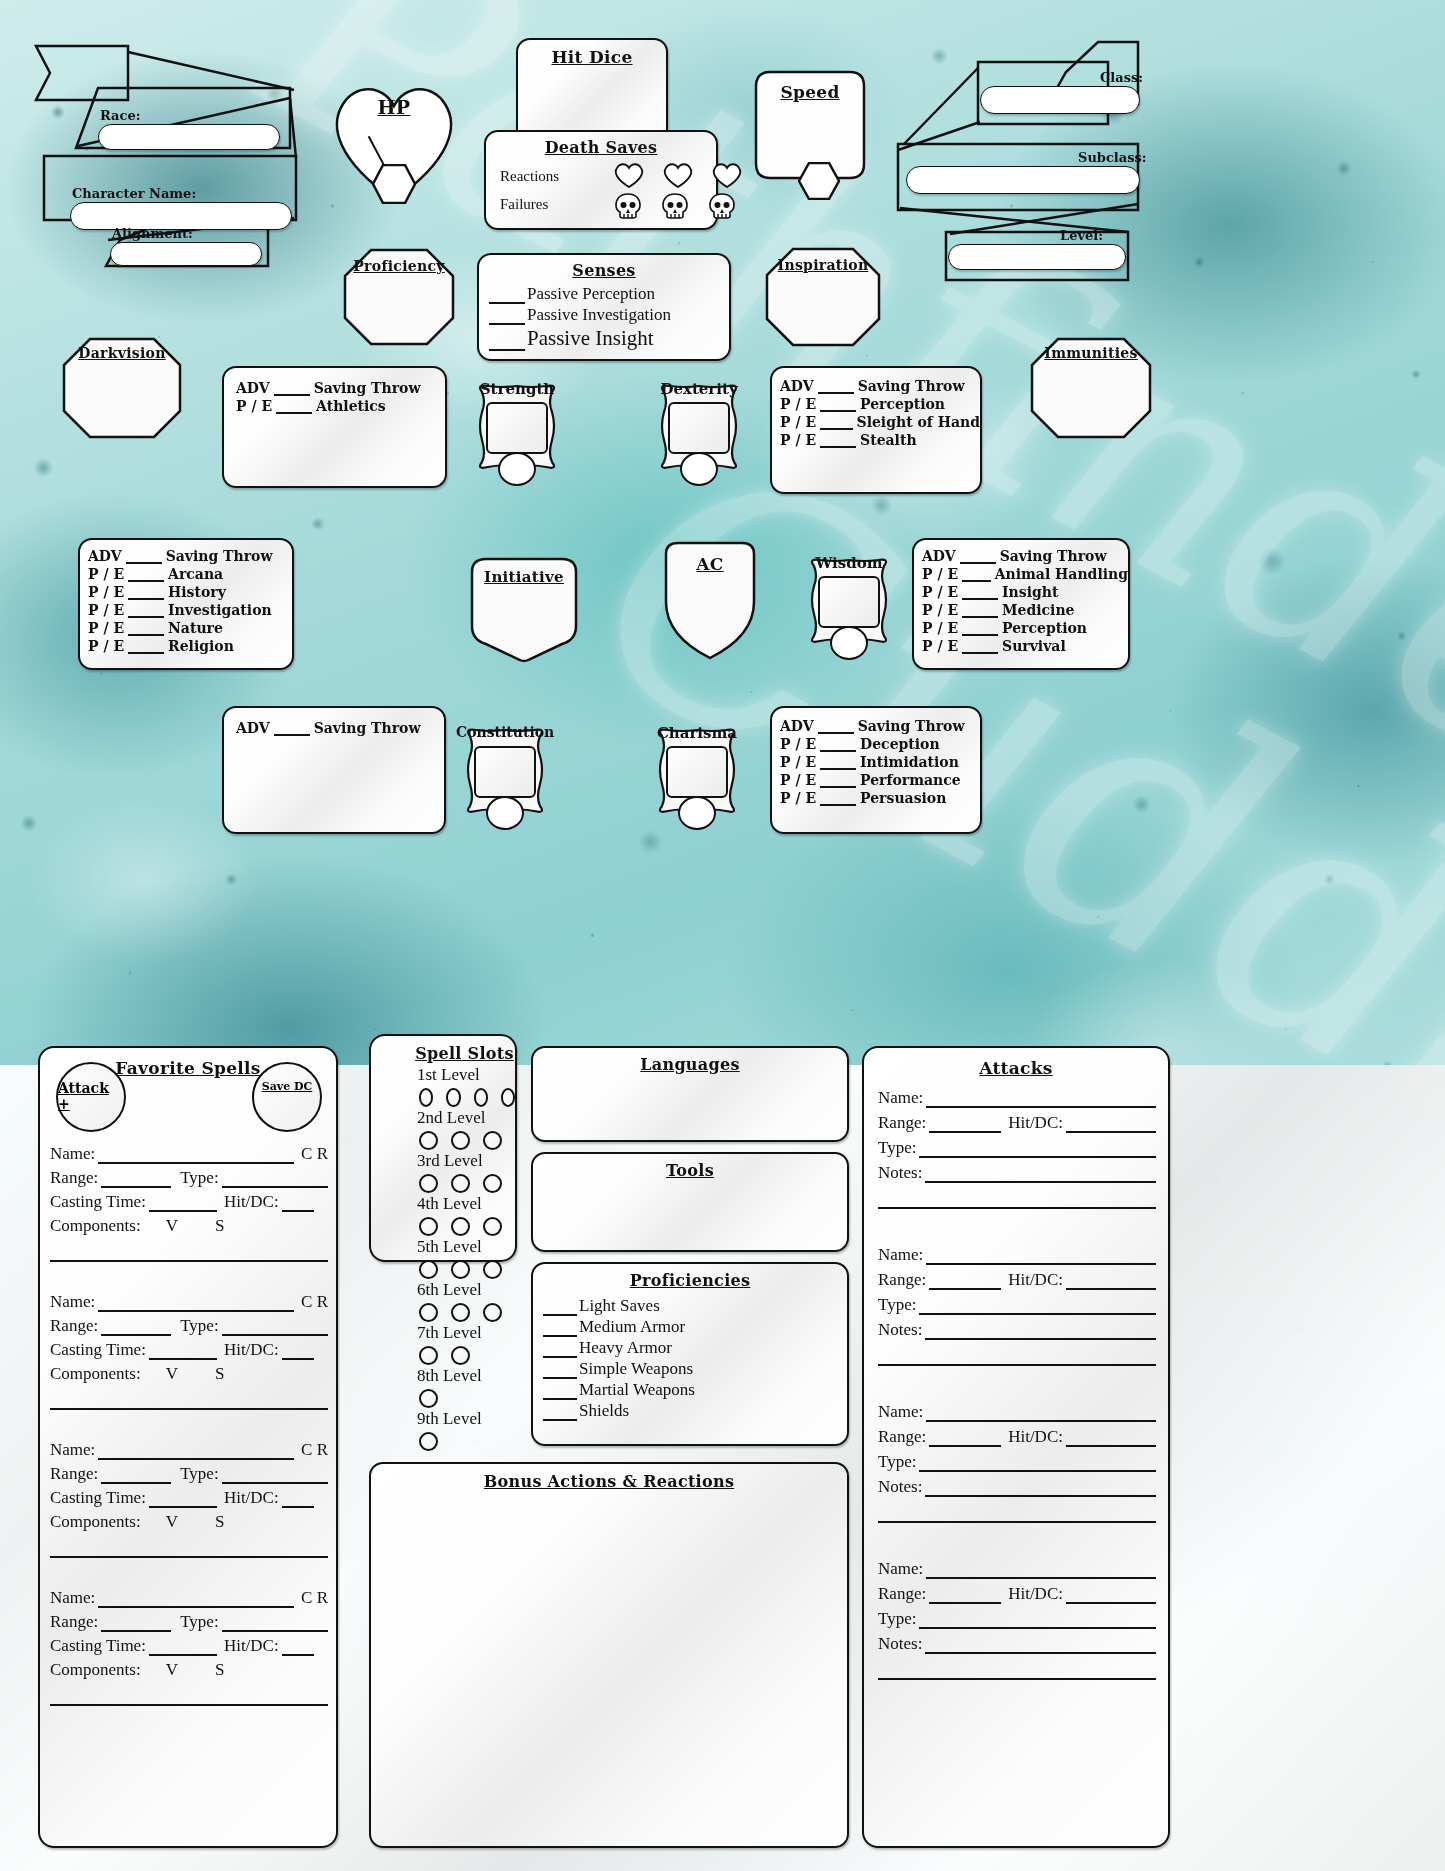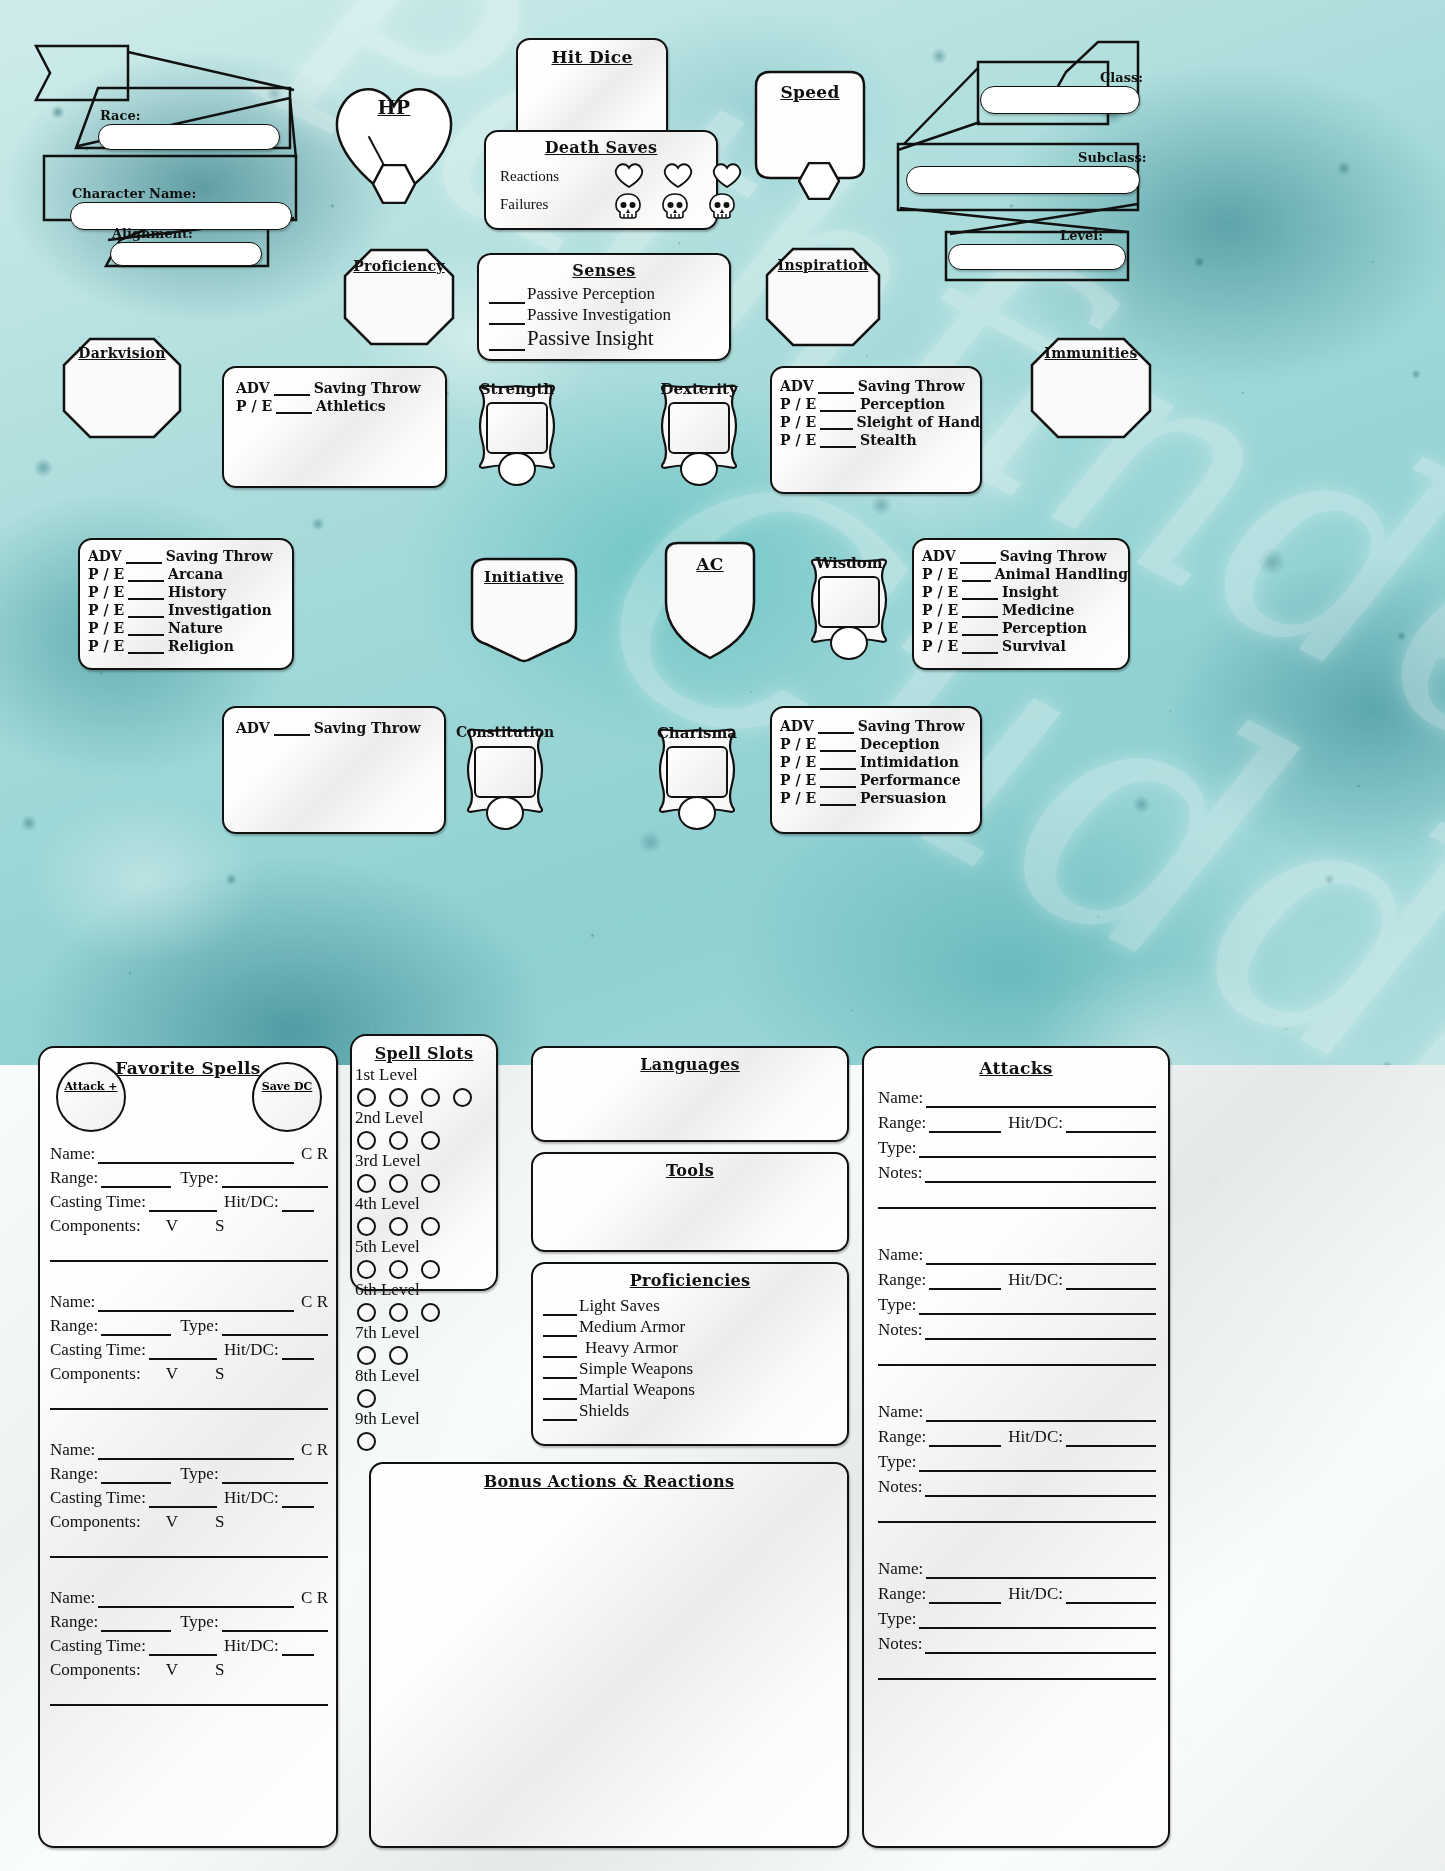--- a/index.html
+++ b/index.html
@@ -598,21 +598,21 @@
     <svg width="108" height="122" viewBox="0 0 108 122">
       <path d="M10,14 Q10,3 22,3 L86,3 Q98,3 98,14 L98,62 Q98,96 54,118 Q10,96 10,62 Z" fill="#fafafa" stroke="#111" stroke-width="2.5"></path>
     </svg>
     <div class="title" style="position:absolute; left:0; top:14px; width:108px; font-size:17px;">AC</div>
     <input style="position: absolute; left: 22px; top: 46px; width: 64px; height: 48px; border: none; background: transparent; outline: none; text-align: center; font-size: 17px; font-family: &quot;Liberation Serif&quot;, serif;" value="">
   </div>
 
   <div class="card" style="left:38px; top:1046px; width:300px; height:802px; border-radius:16px;">
     <div class="title" style="margin-top:10px; font-size:17px;">Favorite Spells</div>
     <div style="position:absolute; left:16px; top:14px; width:70px; height:70px; border:2px solid #111; border-radius:50%; background:linear-gradient(135deg,#fff,#efefef);">
-      <div style="text-align:center; font-size:11px; font-weight:bold; margin-top:16px; text-decoration:underline; font-family:'DejaVu Serif',serif;">Attack +</div>
+      <div style="text-align:left; font-size:14px; font-weight:bold; margin-top:16px; text-decoration:underline; font-family:'DejaVu Serif',serif;">Attack +</div>
       <input style="width: 56px; margin: 2px 0px 0px 5px; border: none; background: transparent; outline: none; text-align: center; font-size: 14px; font-family: &quot;Liberation Serif&quot;, serif;" value="">
     </div>
     <div style="position:absolute; right:14px; top:14px; width:70px; height:70px; border:2px solid #111; border-radius:50%; background:linear-gradient(135deg,#fff,#efefef);">
       <div style="text-align:center; font-size:11px; font-weight:bold; margin-top:16px; text-decoration:underline; font-family:'DejaVu Serif',serif;">Save DC</div>
       <input style="width: 56px; margin: 2px 0px 0px 5px; border: none; background: transparent; outline: none; text-align: center; font-size: 14px; font-family: &quot;Liberation Serif&quot;, serif;" value="">
     </div>
     <div id="spell-entries" style="position:absolute; left:0; top:96px; width:300px;">
         <div style="padding: 0px 12px 0px 10px; margin-bottom: 30px; font-size: 17px; color: rgb(17, 17, 17); font-family: &quot;Liberation Serif&quot;, serif;">
           <div style="display:flex;align-items:flex-end;gap:3px;margin-bottom:4px;">
             <span>Name:</span>
@@ -709,21 +709,21 @@
           <div style="display:flex;align-items:flex-end;gap:3px;">
             <span>Components:</span>
             <span style="margin-left:22px;">V</span>
             <span style="margin-left:34px;">S</span>
           </div>
           <div style="border-bottom:2px solid #111;height:26px;"></div>
         </div>
       </div>
   </div>
 
-  <div class="card" style="left:350px; top:1034px; width:148px; height:257px; border-radius:16px;">
+  <div class="card" style="left:369px; top:1034px; width:148px; height:228px; border-radius:16px;padding-left:43px;">
     <div class="title" style="margin-top:8px; font-size:16px;">Spell Slots</div>
     <div id="spell-slot-list" style="margin-top:2px;">
         <div class="slot-label">1st Level</div>
         <div class="slot-row">
           <span class="circ"></span>
           <span class="circ"></span>
           <span class="circ"></span>
           <span class="circ"></span>
         </div>
         <div class="slot-label">2nd Level</div>
@@ -786,21 +786,21 @@
     <div class="title" style="margin-top:7px; font-size:16px;">Proficiencies</div>
     <div id="proficiency-list" style="margin:6px 0 0 10px;">
         <div style="display: flex; align-items: flex-end; gap: 2px; font-size: 17px; color: rgb(17, 17, 17); margin: 1px 0px;">
           <span class="blankline" style="width:34px;height:15px;"></span>
           <span>Light Saves</span>
         </div>
         <div style="display: flex; align-items: flex-end; gap: 2px; font-size: 17px; color: rgb(17, 17, 17); margin: 1px 0px;">
           <span class="blankline" style="width:34px;height:15px;"></span>
           <span>Medium Armor</span>
         </div>
-        <div style="display: flex; align-items: flex-end; gap: 8px; font-size: 17px; color: rgb(17, 17, 17); margin: 1px 0px;">
+        <div style="display: flex; align-items: flex-end; gap: 2px; font-size: 17px; color: rgb(17, 17, 17); margin: 1px 0px;">
           <span class="blankline" style="width:34px;height:15px;"></span>
           <span>Heavy Armor</span>
         </div>
         <div style="display: flex; align-items: flex-end; gap: 2px; font-size: 17px; color: rgb(17, 17, 17); margin: 1px 0px;">
           <span class="blankline" style="width:34px;height:15px;"></span>
           <span>Simple Weapons</span>
         </div>
         <div style="display: flex; align-items: flex-end; gap: 2px; font-size: 17px; color: rgb(17, 17, 17); margin: 1px 0px;">
           <span class="blankline" style="width:34px;height:15px;"></span>
           <span>Martial Weapons</span>

